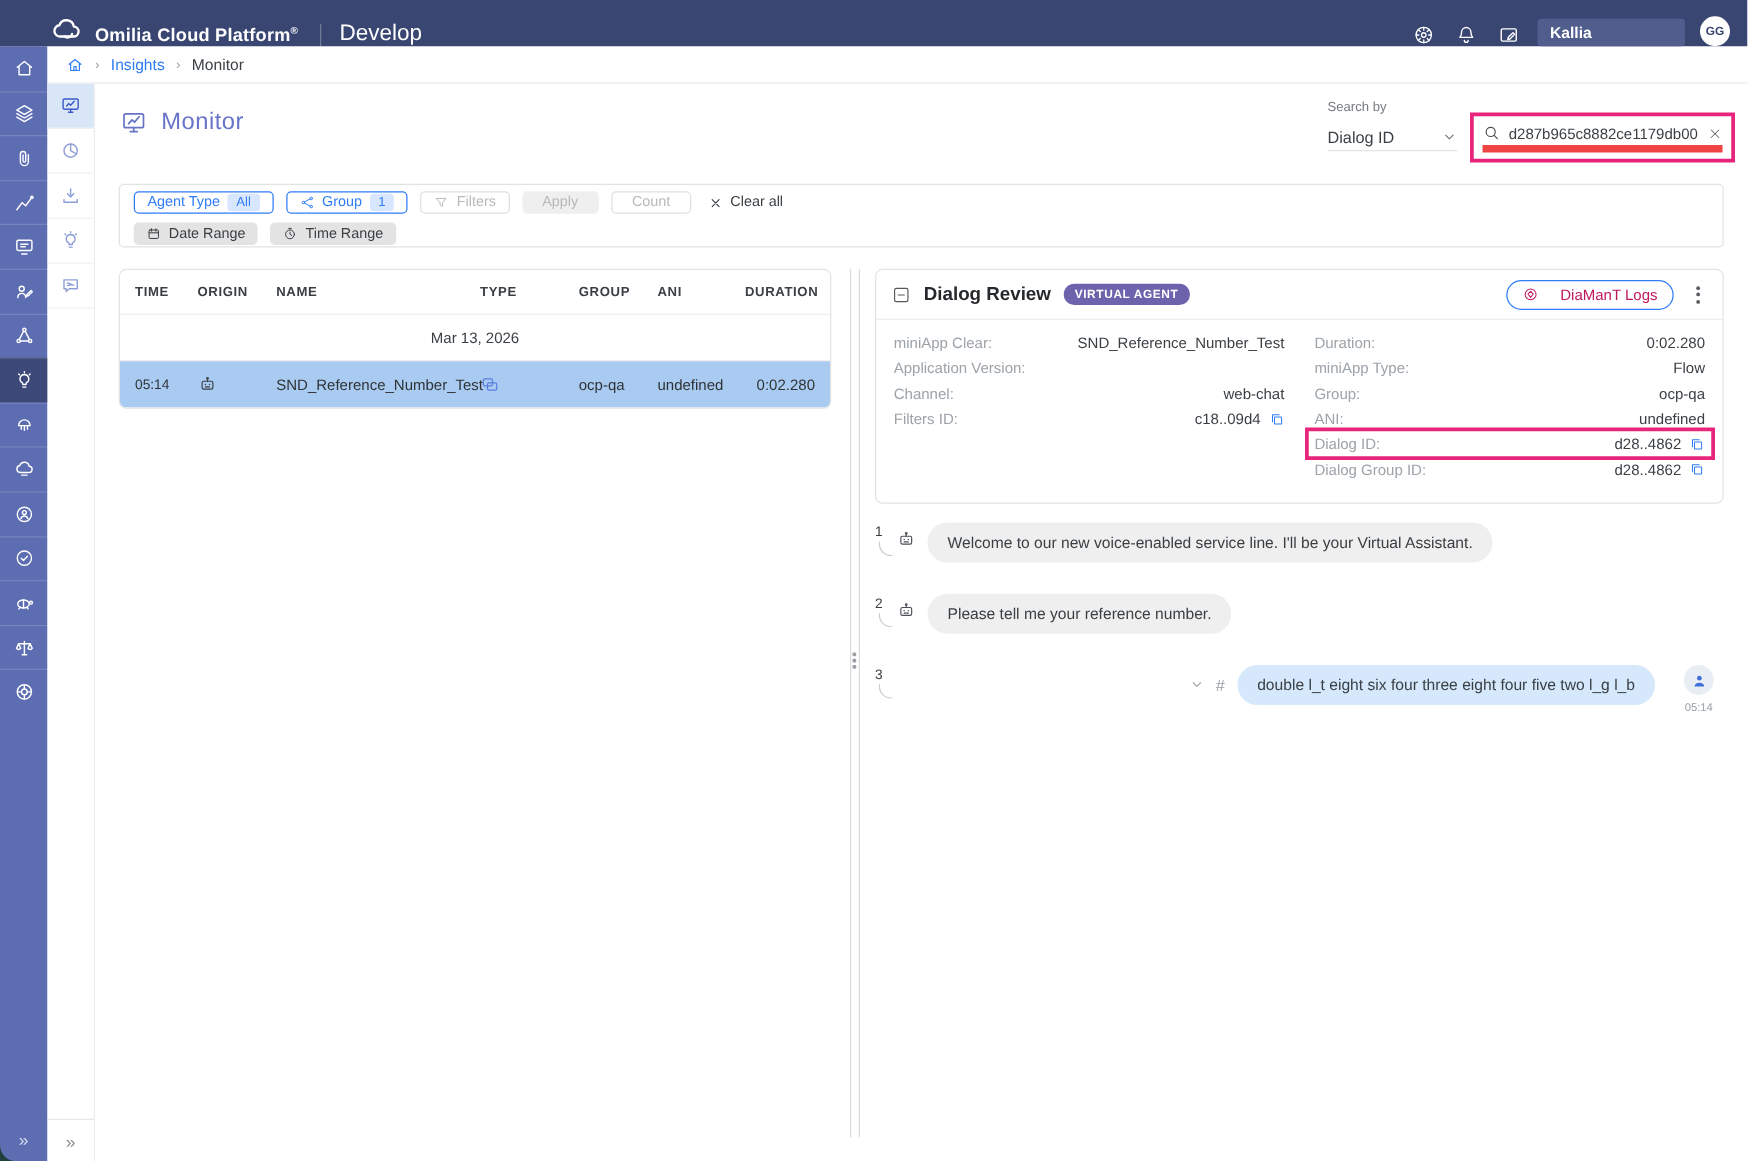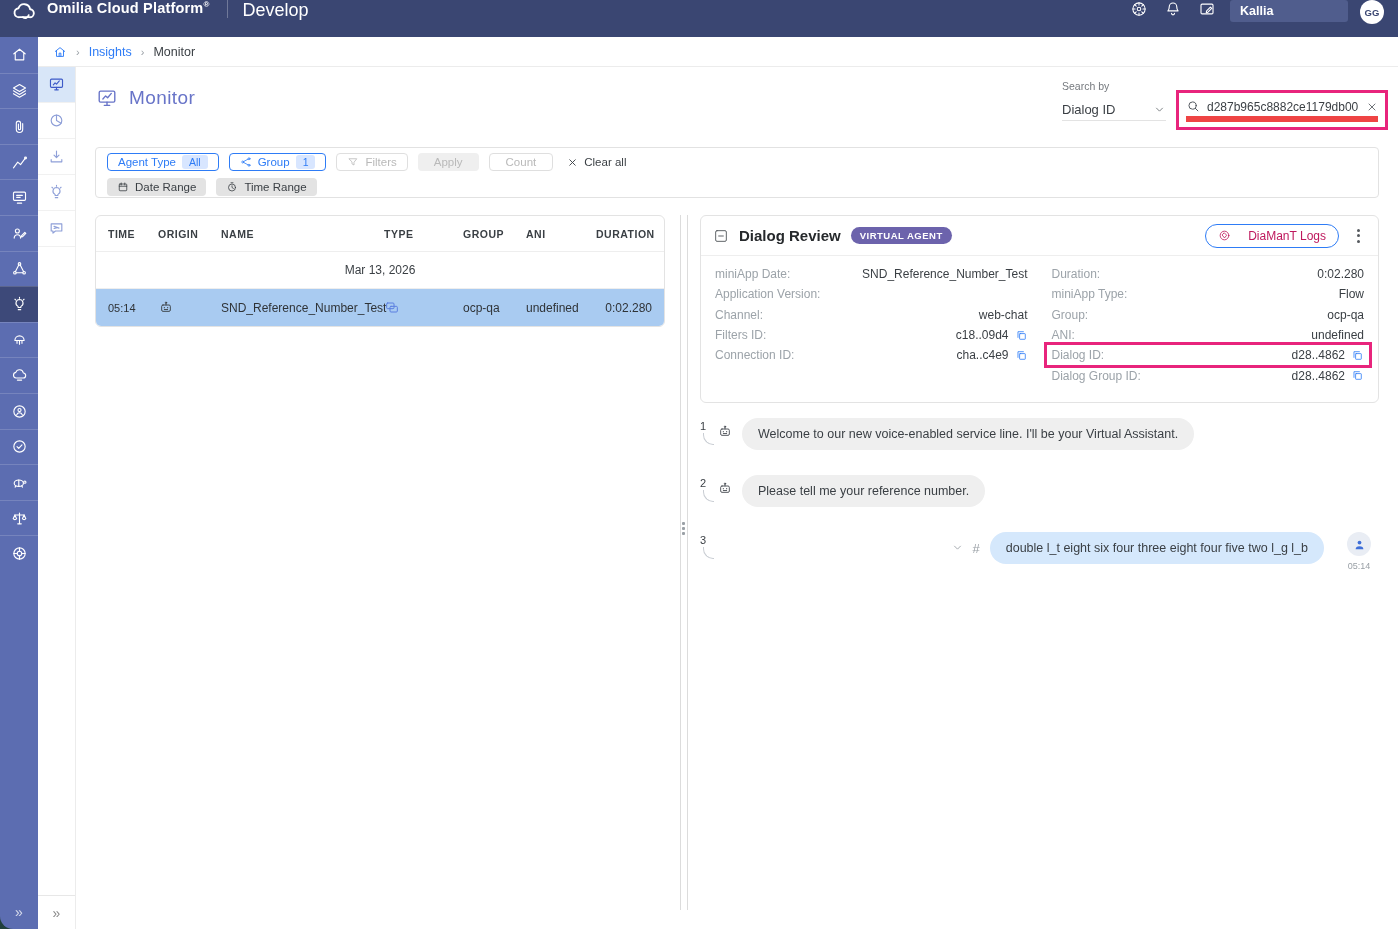--- a/index.html
+++ b/index.html
@@ -3,21 +3,21 @@
 <meta charset="utf-8">
 <style>
   * { margin:0; padding:0; box-sizing:border-box; }
   html,body { width:1398px; height:929px; }
   body { position:relative; overflow:hidden; background:#fff;
          font-family:"Liberation Sans", sans-serif; color:#3a3f44; }
   svg.i { fill:none; stroke:currentColor; stroke-width:1.6; stroke-linecap:round; stroke-linejoin:round; display:block; }
 
   
   .topbar { position:absolute; left:0; top:0; width:1398px; height:37px; background:#3A4672;
-            display:flex; align-items:flex-start; color:#fff; z-index:9; }
+            display:flex; align-items:flex-end; color:#fff; z-index:9;padding-left:29px; }
   .logo { margin:0 10px 0 12px; display:flex; }
   .brand { font-size:14.5px; font-weight:bold; letter-spacing:.2px; white-space:nowrap; }
   .brand sup { font-size:8px; }
   .tb-divider { width:1px; height:18px; background:rgba(255,255,255,.28); margin:0 15px 0 17px; }
   .env { font-size:18px; }
   .tb-spacer { flex:1; }
   .tb-icons { display:flex; align-items:center; gap:16px; margin-right:14px; }
   .tenant { width:118px; height:22px; background:#505D8D; border-radius:3px; display:flex; align-items:center;
             padding-left:10px; font-size:12.5px; font-weight:bold; margin-right:12px; color:#fff; }
   .avatar-top { width:24px; height:24px; border-radius:50%; background:#fff; color:#3A4672; font-size:9.5px;
@@ -550,47 +550,35 @@
       </span>
       <span class="kebab">
           <span></span>
           <span></span>
           <span></span>
         </span>
     </div>
     <div class="rv-details">
       <div>
         <div class="dt-row">
-            <span class="dt-label">miniApp Date:</span>
+            <span class="dt-label">miniApp Clear:</span>
             <span class="dt-value">SND_Reference_Number_Test</span>
           </div>
         <div class="dt-row">
             <span class="dt-label">Application Version:</span>
             <span class="dt-value"></span>
           </div>
         <div class="dt-row">
             <span class="dt-label">Channel:</span>
             <span class="dt-value">web-chat</span>
           </div>
         <div class="dt-row">
           <span class="dt-label">Filters ID:</span>
           <span class="dt-value">
               <span>c18..09d4</span>
-            <span class="copy-ic">
-                <svg class="i" viewBox="0 0 24 24">
-                  <rect x="8.5" y="8.5" width="10.5" height="10.5" rx="1"></rect>
-                  <path d="M15.5 5 H5.5 V15.5"></path>
-                </svg>
-              </span>
-            </span>
-        </div>
-        <div class="dt-row">
-          <span class="dt-label">Connection ID:</span>
-          <span class="dt-value">
-              <span>cha..c4e9</span>
             <span class="copy-ic">
                 <svg class="i" viewBox="0 0 24 24">
                   <rect x="8.5" y="8.5" width="10.5" height="10.5" rx="1"></rect>
                   <path d="M15.5 5 H5.5 V15.5"></path>
                 </svg>
               </span>
             </span>
         </div>
       </div>
       <div>

